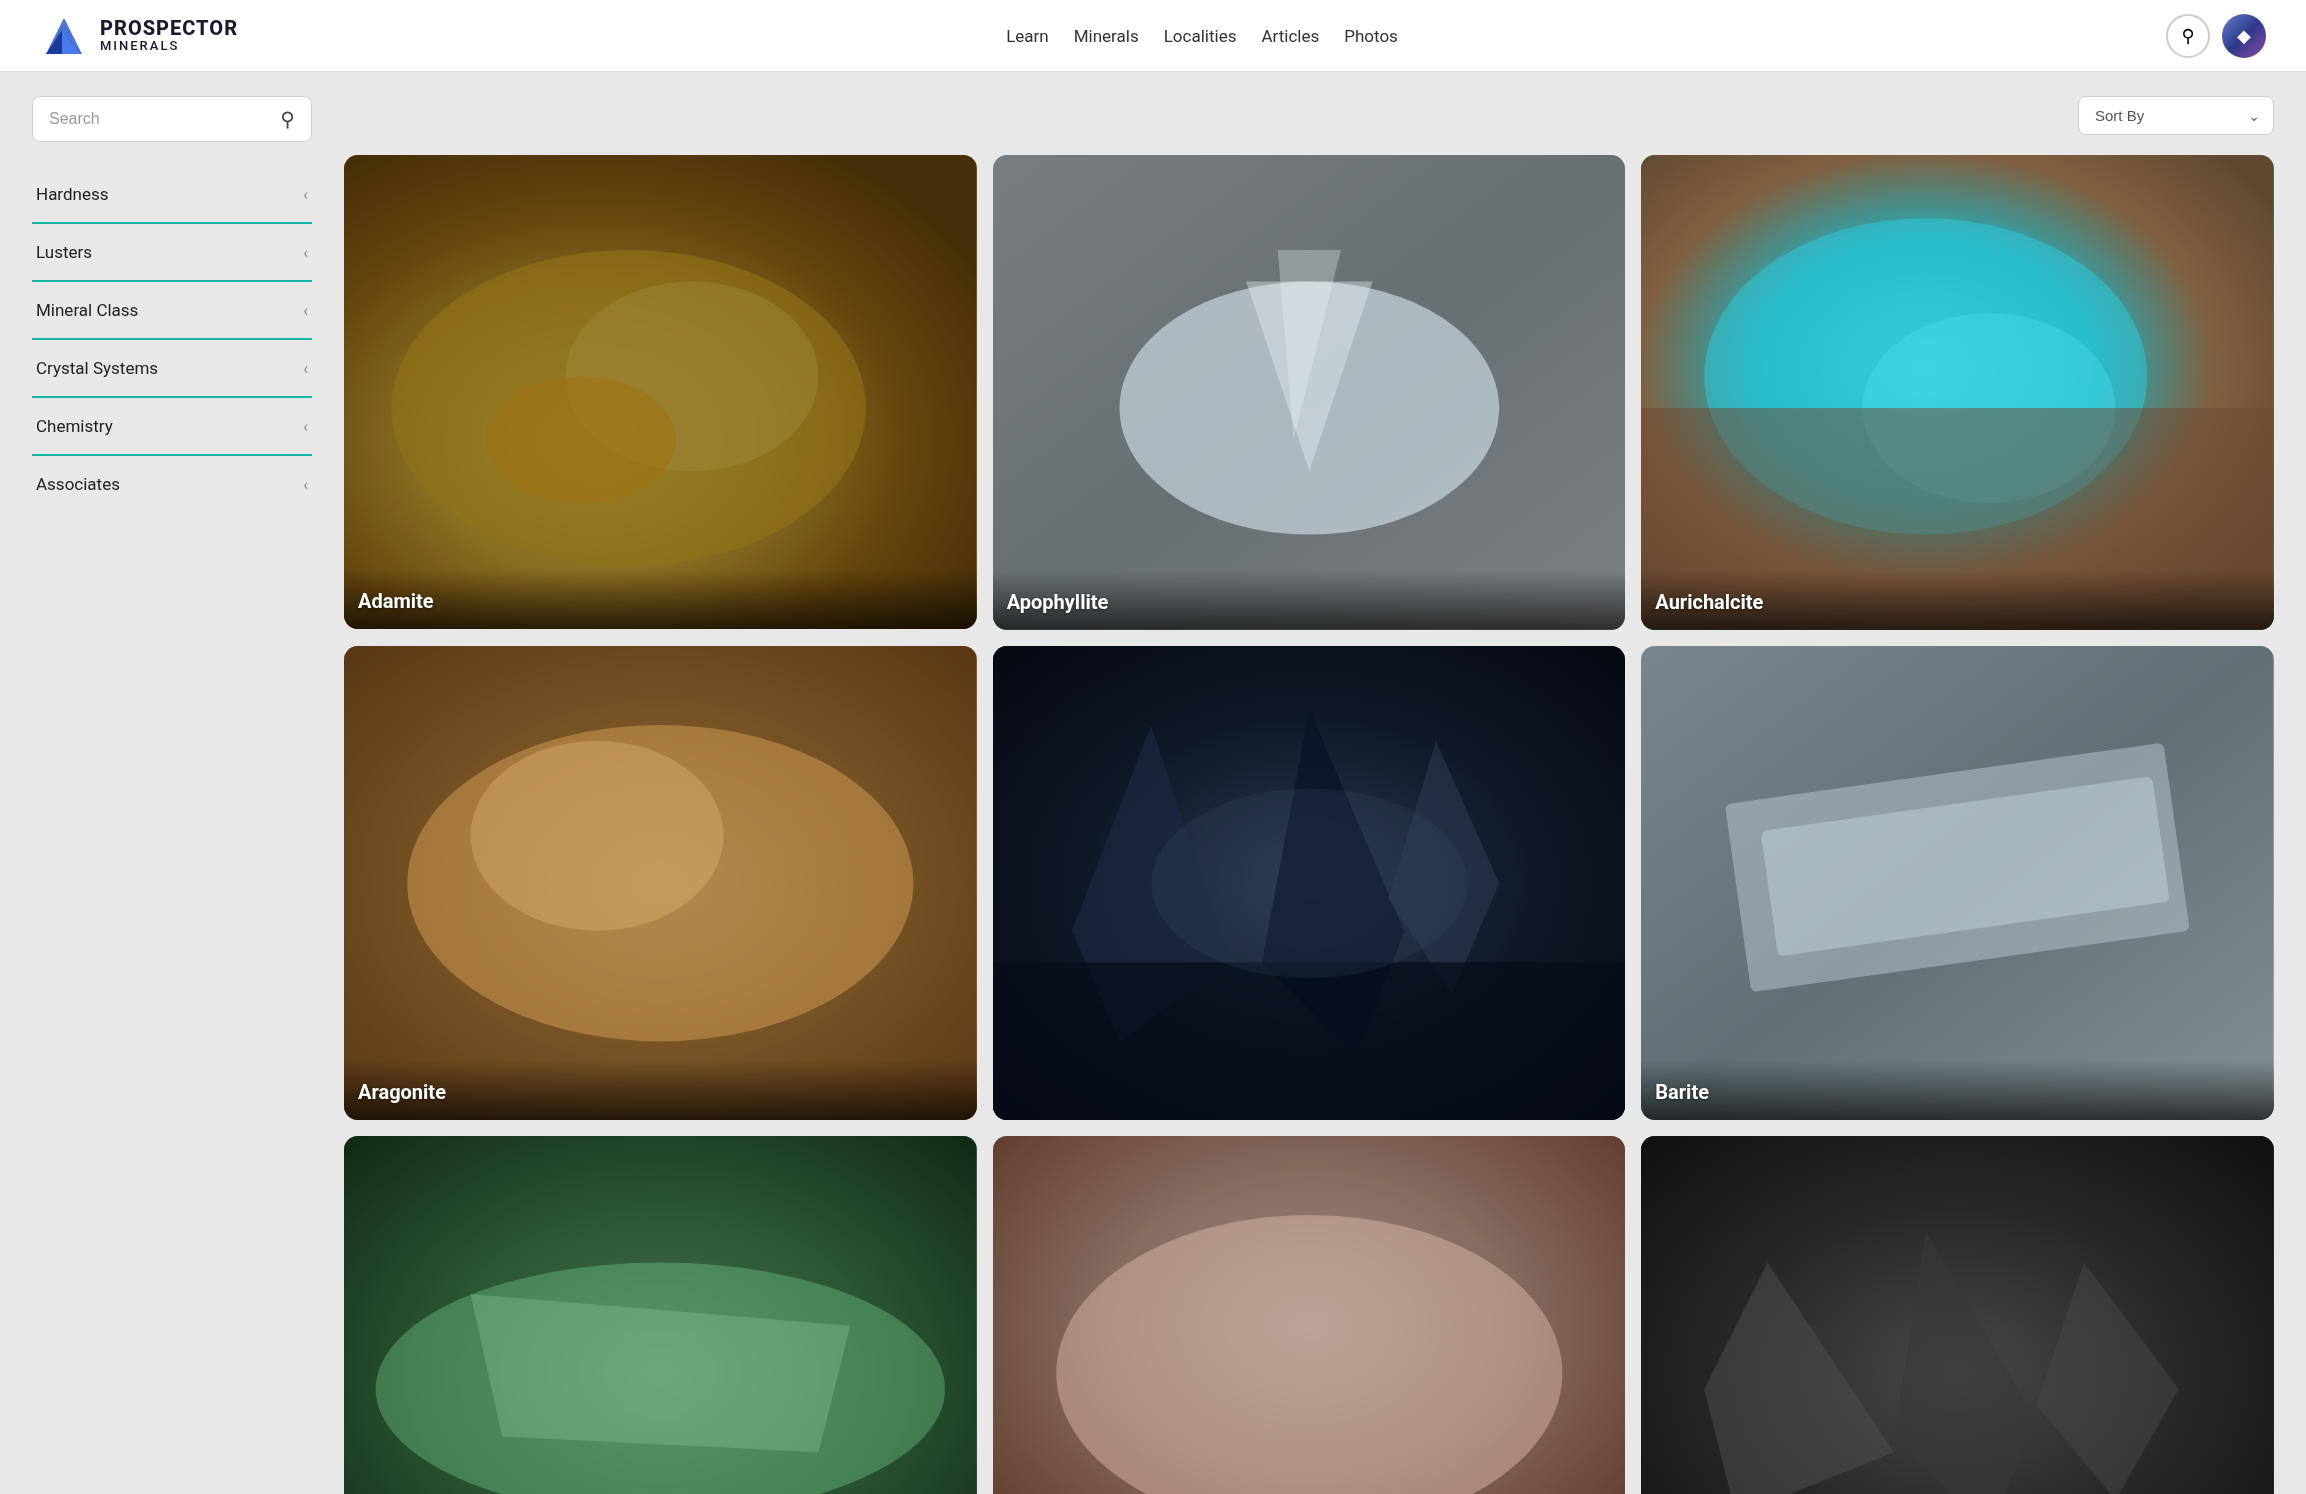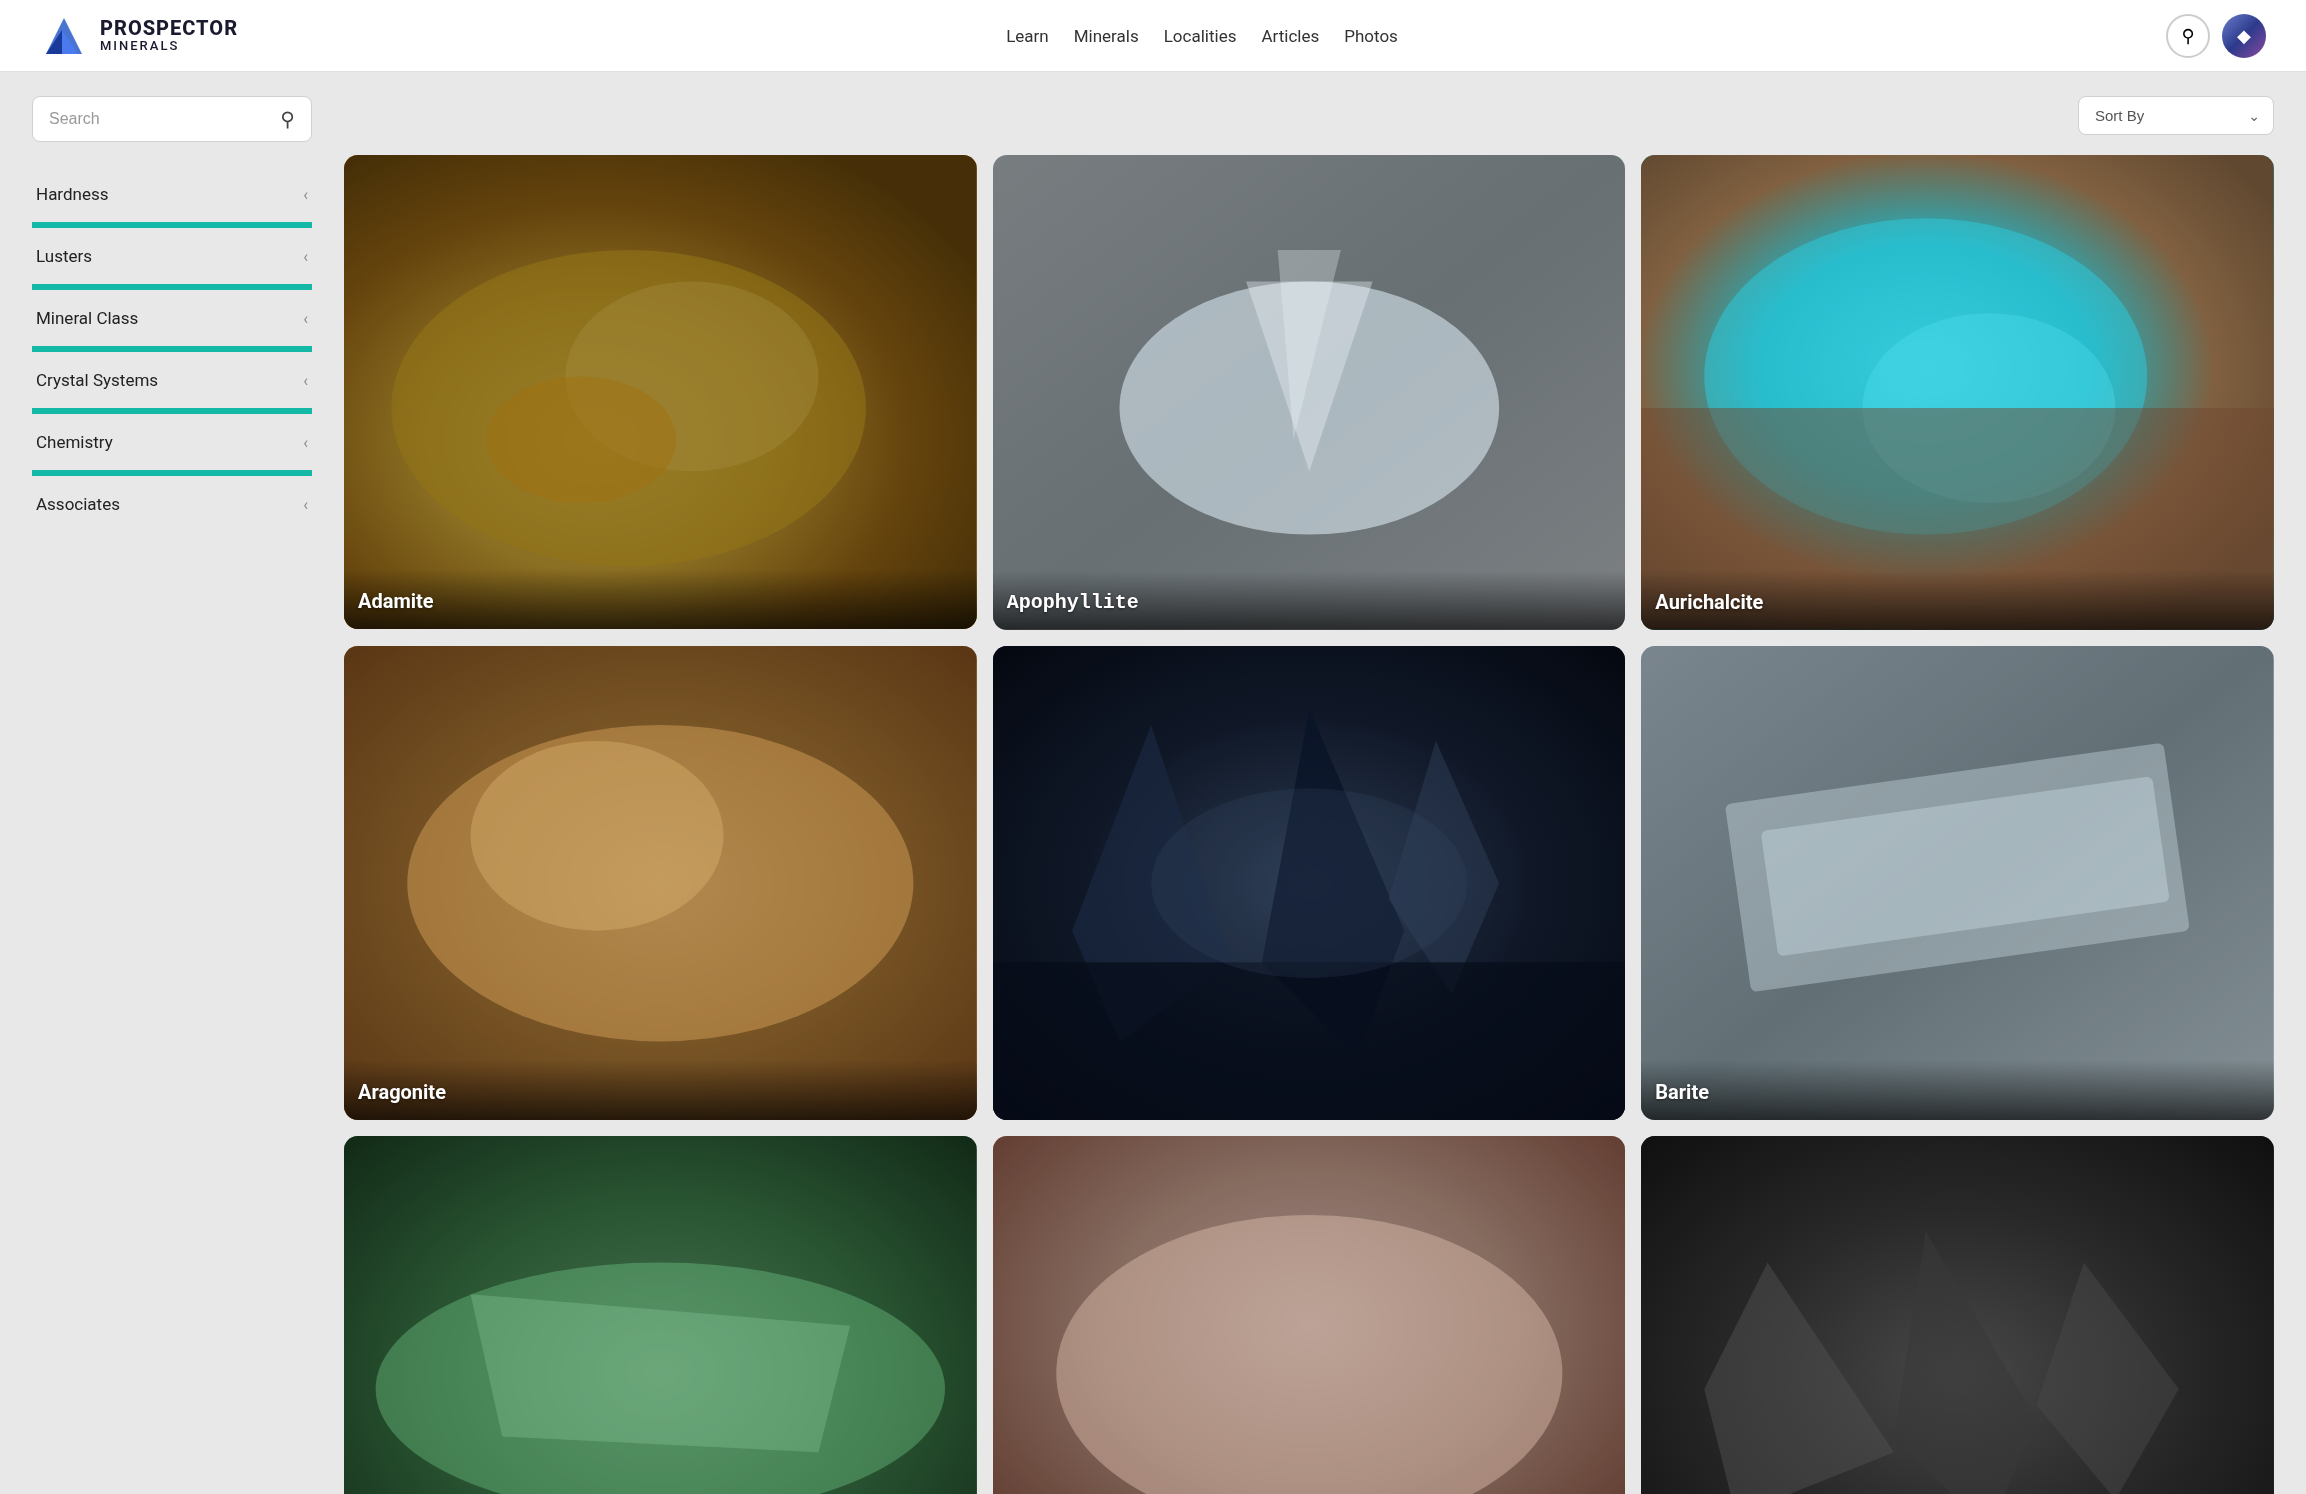--- a/index.html
+++ b/index.html
@@ -127,21 +127,21 @@
       cursor: pointer;
       font-size: 20px;
       color: #444;
     }
 
     .filter-item {
       display: flex;
       align-items: center;
       justify-content: space-between;
       padding: 18px 4px;
-      border-bottom: 6px solid #14b8a6;
+      border-bottom: 2px solid #14b8a6;
       cursor: pointer;
     }
     .filter-label {
       font-size: 17px;
       color: #222;
       font-weight: 400;
     }
     .filter-chevron {
       font-size: 16px;
       color: #888;
@@ -209,21 +209,20 @@
       font-weight: 700;
       text-shadow: 0 1px 3px rgba(0,0,0,0.5);
     }
 
     
     .mineral-adamite {
       background: linear-gradient(135deg, #c8a84b 0%, #8b6914 30%, #d4a843 60%, #f0c84a 100%);
     }
     .mineral-apophyllite {
       background: linear-gradient(135deg, #e8e8e8 0%, #c0c8cc 40%, #f5f5f5 70%, #d0d8dc 100%);
-      font-family: Liberation Mono, monospace;
     }
     .mineral-aragonite {
       background: linear-gradient(135deg, #c8956a 0%, #e8b87a 40%, #d4a860 60%, #c07840 100%);
     }
     .mineral-aurichalcite {
       background: linear-gradient(135deg, #2ab8c8 0%, #30c8d8 30%, #1a9aaa 60%, #8b6040 80%, #2ab8c8 100%);
     }
     .mineral-azurite {
       background: linear-gradient(135deg, #1a2a3a 0%, #0a1420 30%, #2a3a50 60%, #101820 100%);
     }

